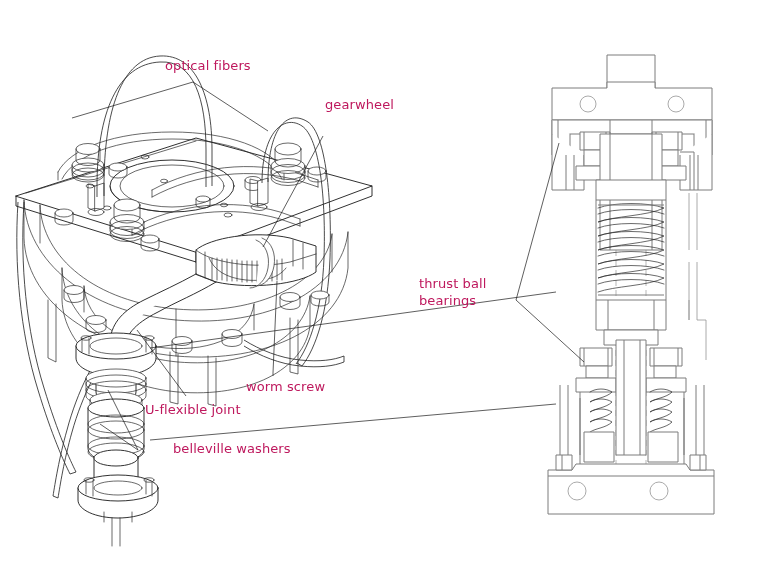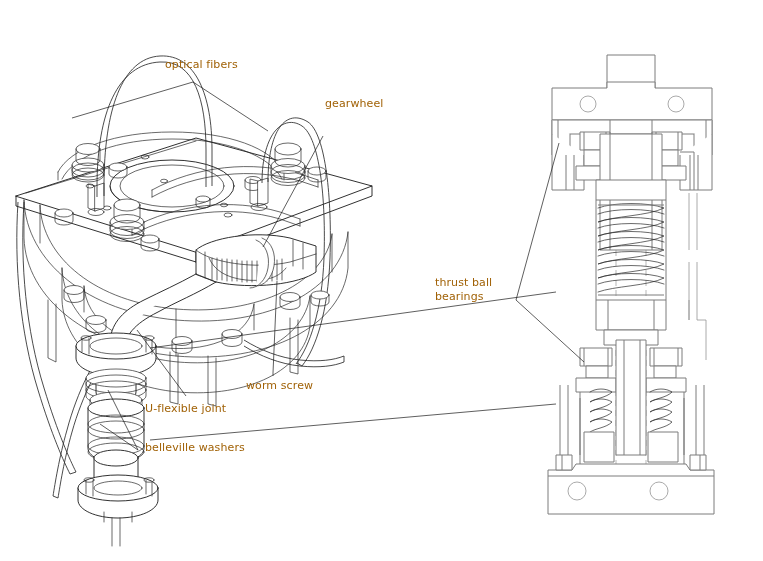--- a/index.html
+++ b/index.html
@@ -21,22 +21,22 @@
   #drawing {
     position: absolute;
     left: 0;
     top: 0;
     width: 763px;
     height: 561px;
   }
   .callout {
     position: absolute;
     font-family: "DejaVu Sans", sans-serif;
-    font-size: 11px;
-    color: #a16207;
+    font-size: 13px;
+    color: #be185d;
     white-space: pre;
     line-height: 1.28;
     letter-spacing: 0.1px;
   }
   .callout.two-line { white-space: pre-line; }
 </style>
 </head>
 <body>
 
 <div id="stage">
@@ -449,22 +449,22 @@
       <path class="lead" d="M138 450 L108 390"></path>
       <path class="lead" d="M150 348 L556 292"></path>
       <path class="lead" d="M150 440 L556 404"></path>
     </g>
   </svg>
 
   <div class="callout" style="left:165px; top:58px;">optical fibers</div>
 
   <div class="callout" style="left:325px; top:97px;">gearwheel</div>
 
-  <div class="callout two-line" style="left:435px; top:276px;">thrust ball
+  <div class="callout two-line" style="left:419px; top:276px;">thrust ball
 bearings</div>
 
   <div class="callout" style="left:246px; top:379px;">worm screw</div>
 
   <div class="callout" style="left:145px; top:402px;">U-flexible joint</div>
 
-  <div class="callout" style="left:145px; top:441px;">belleville washers</div>
+  <div class="callout" style="left:145px; top:441px;padding-left:28px;">belleville washers</div>
 
 </div>
 
 </body></html>

